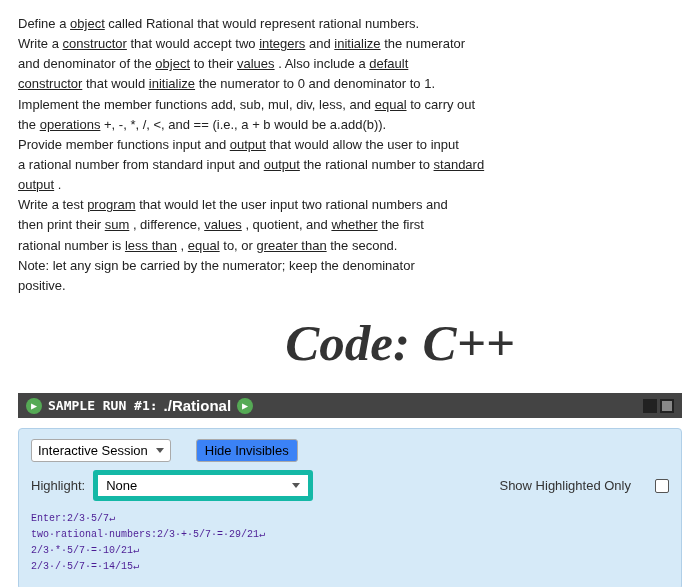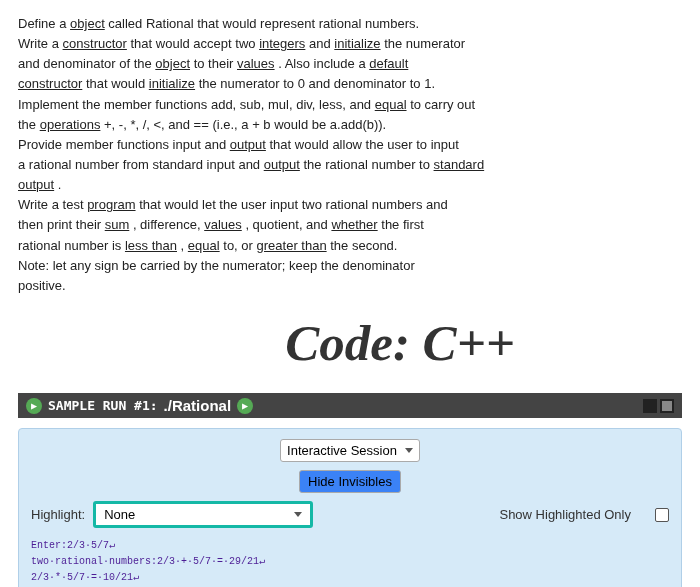--- a/index.html
+++ b/index.html
@@ -99,23 +99,22 @@
     .interactive-panel {
       background: #d6eaf8;
       border: 1px solid #b0cfe8;
       border-radius: 4px;
       padding: 10px 12px 14px 12px;
     }
 
     .panel-top-row {
       display: flex;
       align-items: center;
-      gap: 8px;
+      gap: 25px;
       margin-bottom: 8px;
-      flex-direction: column;
     }
 
     .session-dropdown {
       display: flex;
       align-items: center;
       border: 1px solid #aaa;
       background: #fff;
       border-radius: 3px;
       padding: 3px 6px;
       font-size: 13px;
@@ -142,21 +141,21 @@
     }
 
     .highlight-label {
       font-size: 13px;
       color: #333;
     }
 
     .highlight-select {
       display: flex;
       align-items: center;
-      border: 3px solid #14b8a6;
+      border: 5px solid #14b8a6;
       background: #fff;
       border-radius: 3px;
       padding: 3px 8px;
       font-size: 13px;
       gap: 4px;
       cursor: pointer;
       min-width: 220px;
     }
 
     .highlight-select .dropdown-arrow {

